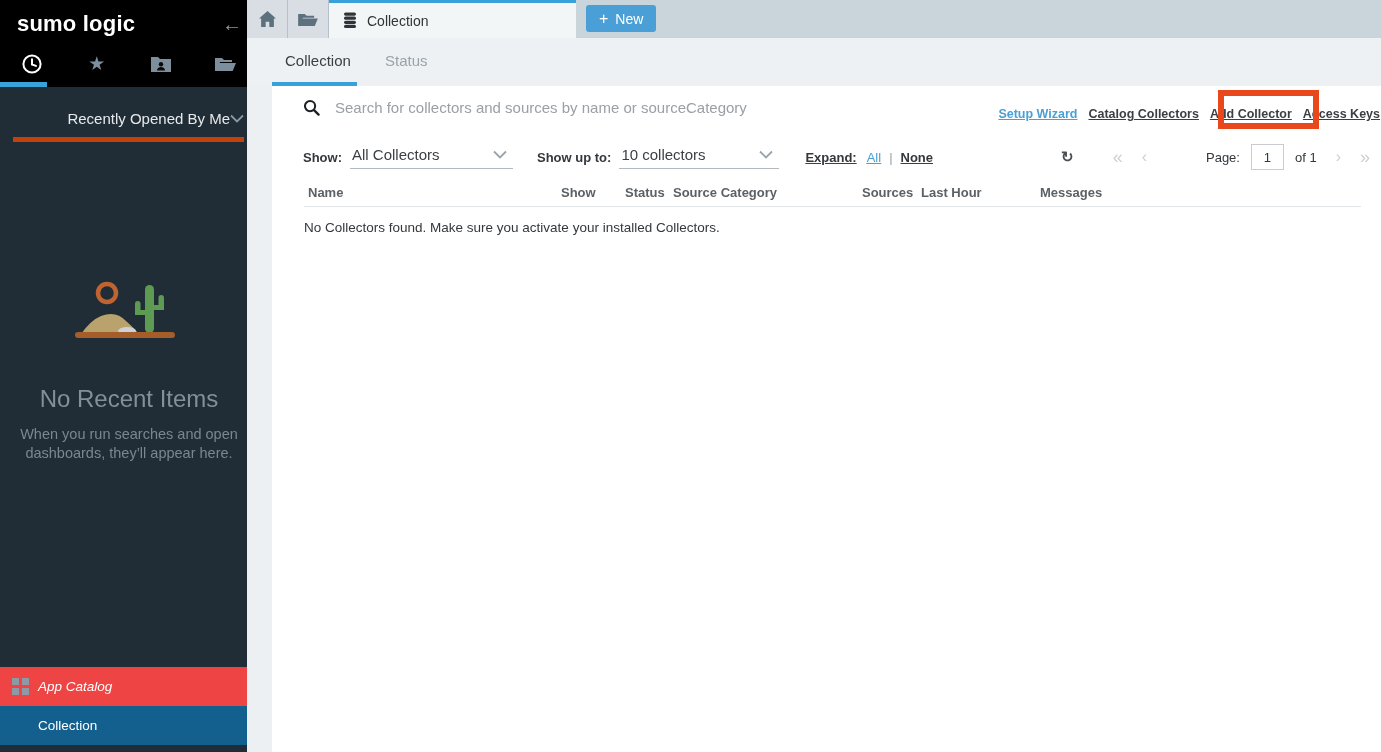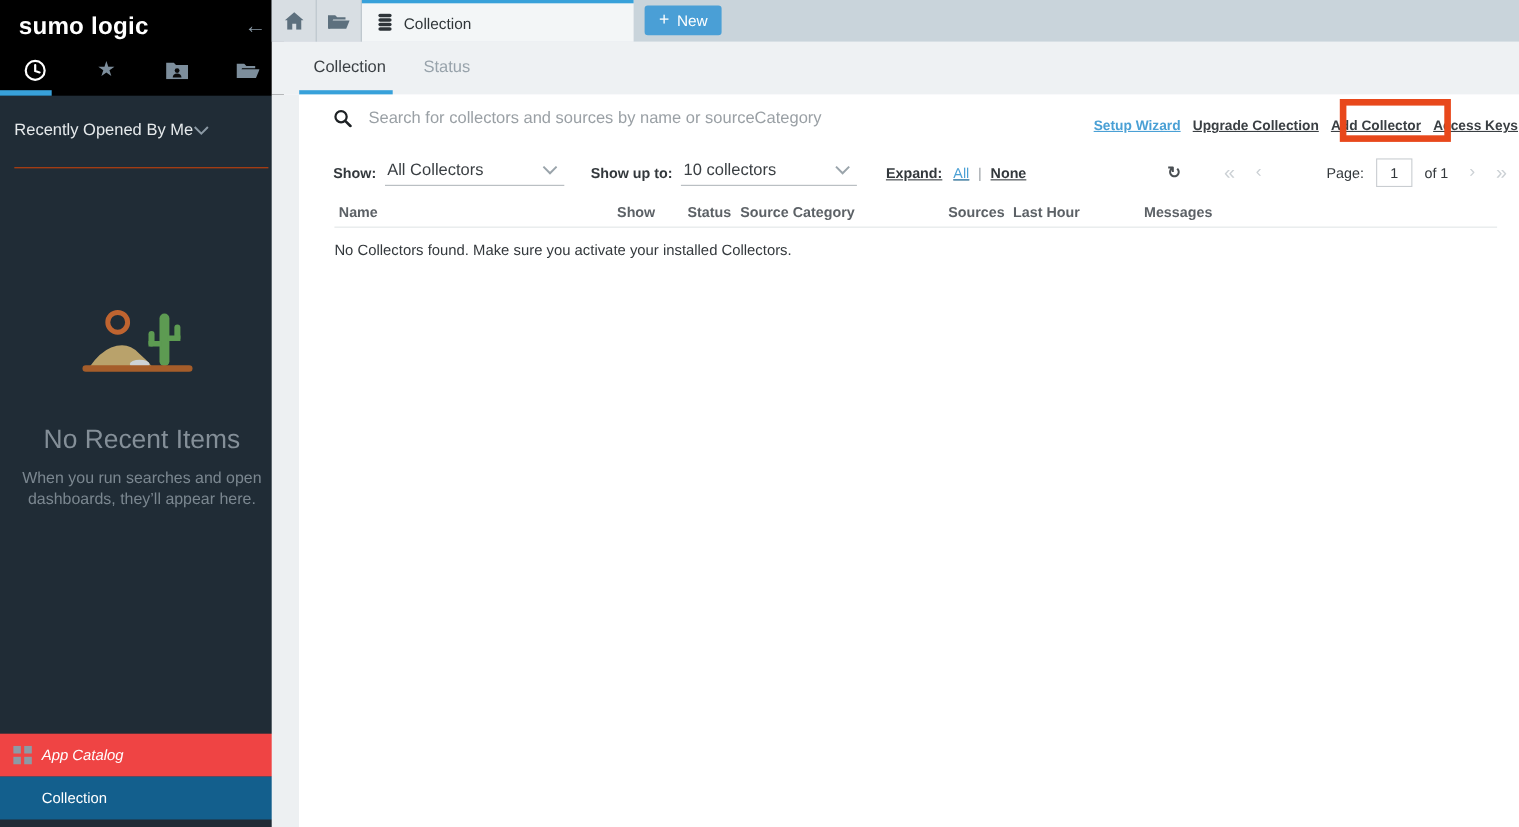--- a/index.html
+++ b/index.html
@@ -14,22 +14,22 @@
   .sb-header { background:#000; height:87px; position:relative; flex:none; }
   .logo-row { display:flex; justify-content:space-between; align-items:center; padding:8px 16px 0 17px; height:40px; }
   .logo { color:#fff; font-size:22px; font-weight:700; letter-spacing:.2px; }
   .collapse { color:#8b9aa7; font-size:20px; line-height:1; cursor:pointer; }
   .icon-row { display:flex; height:47px; align-items:center; }
   .icon-slot { flex:1; display:flex; justify-content:center; align-items:center; height:100%; cursor:pointer; }
   .star-glyph { font-size:19px; color:#7d8e9c; line-height:1; }
   .active-underline { position:absolute; left:0; bottom:0; width:47px; height:5px; background:#38a1da; }
 
   .sb-body { flex:1; position:relative; }
-  .recent-dd { margin:23px 14px 0 13px; padding-bottom:25px; border-bottom:1px solid #c2410c;
-    display:flex; justify-content:flex-start; align-items:center; color:#e6eaec; font-size:15px; cursor:pointer; }
+  .recent-dd { margin:23px 14px 0 13px; padding-bottom:10px; border-bottom:5px solid #c2410c;
+    display:flex; justify-content:flex-end; align-items:center; color:#e6eaec; font-size:15px; cursor:pointer; }
   .sb-center { position:absolute; top:190px; left:0; right:0; text-align:center; }
   .empty-title { margin-top:26px; font-size:24px; color:#848f98; font-weight:400; }
   .empty-sub { margin:12px auto 0; max-width:222px; font-size:14.5px; line-height:19px; color:#7b8790; }
 
   .bottom-menu { position:absolute; left:0; right:0; bottom:7px; }
   .menu-item { display:flex; align-items:center; height:39px; color:#fff; font-size:13.5px; cursor:pointer; }
   .mi-icon { width:26px; margin-left:12px; display:flex; align-items:center; }
   .mi-app { background:#ef4444;font-style:italic; }
   .mi-manage { background:#4d5861; height:40px; }
   .mi-collection { background:#135f8d; padding-left:38px; }
@@ -213,21 +213,21 @@
   <div class="search-box">
     <svg width="17" height="17" viewBox="0 0 20 20">
         <circle cx="8.3" cy="8.3" r="6" fill="none" stroke="#1d2124" stroke-width="2.4"></circle>
         <line x1="13" y1="13" x2="18.3" y2="18.3" stroke="#1d2124" stroke-width="2.8" stroke-linecap="round"></line>
       </svg>
     <input class="search-input" type="text" placeholder="Search for collectors and sources by name or sourceCategory" style="">
   </div>
 
   <div class="links">
     <a class="link-blue">Setup Wizard</a>
-    <a class="link-dark">Upgrade Collection</a>
+    <a class="link-dark">Catalog Collectors</a>
     <a class="link-dark">Add Collector</a>
     <a class="link-dark">Access Keys</a>
   </div>
 
   <div class="filter-row">
     <span class="f-label">Show:</span>
     <div class="f-select sel-show">
       <span class="val">All Collectors</span>
       <svg width="14" height="9" viewBox="0 0 14 9">
           <polyline points="1,1.5 7,7.5 13,1.5" fill="none" stroke="#9aa4ab" stroke-width="1.8"></polyline>

